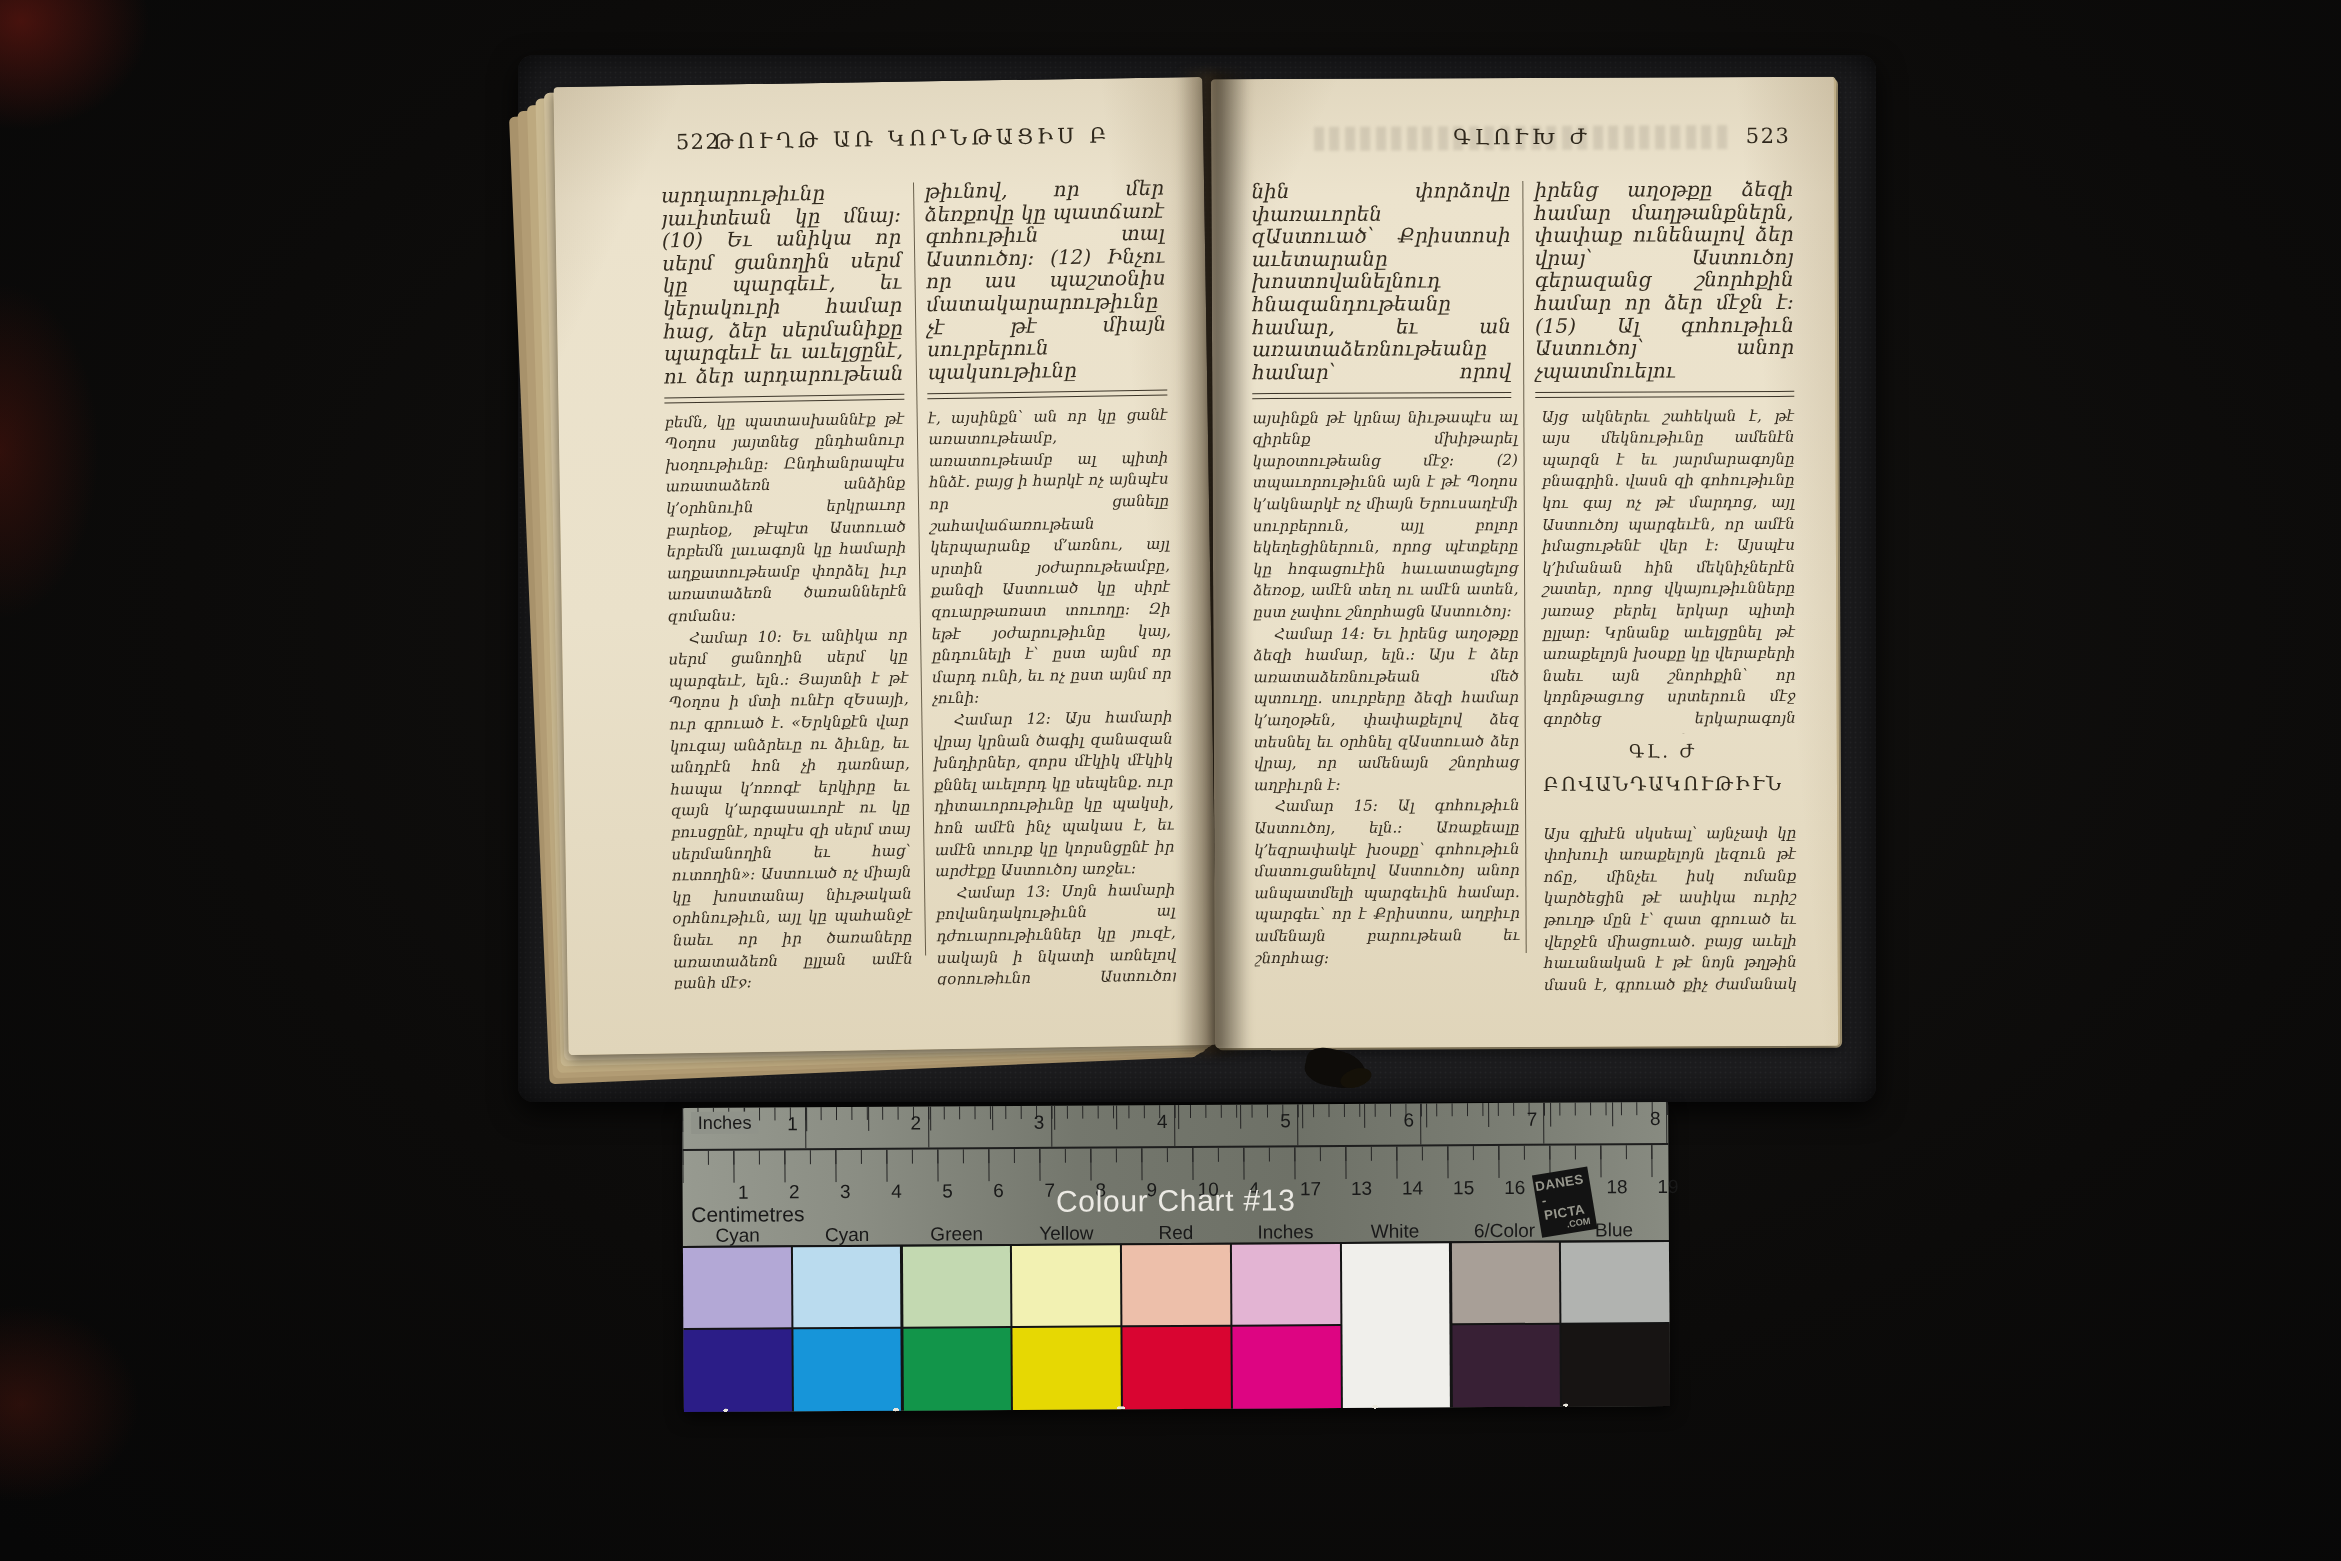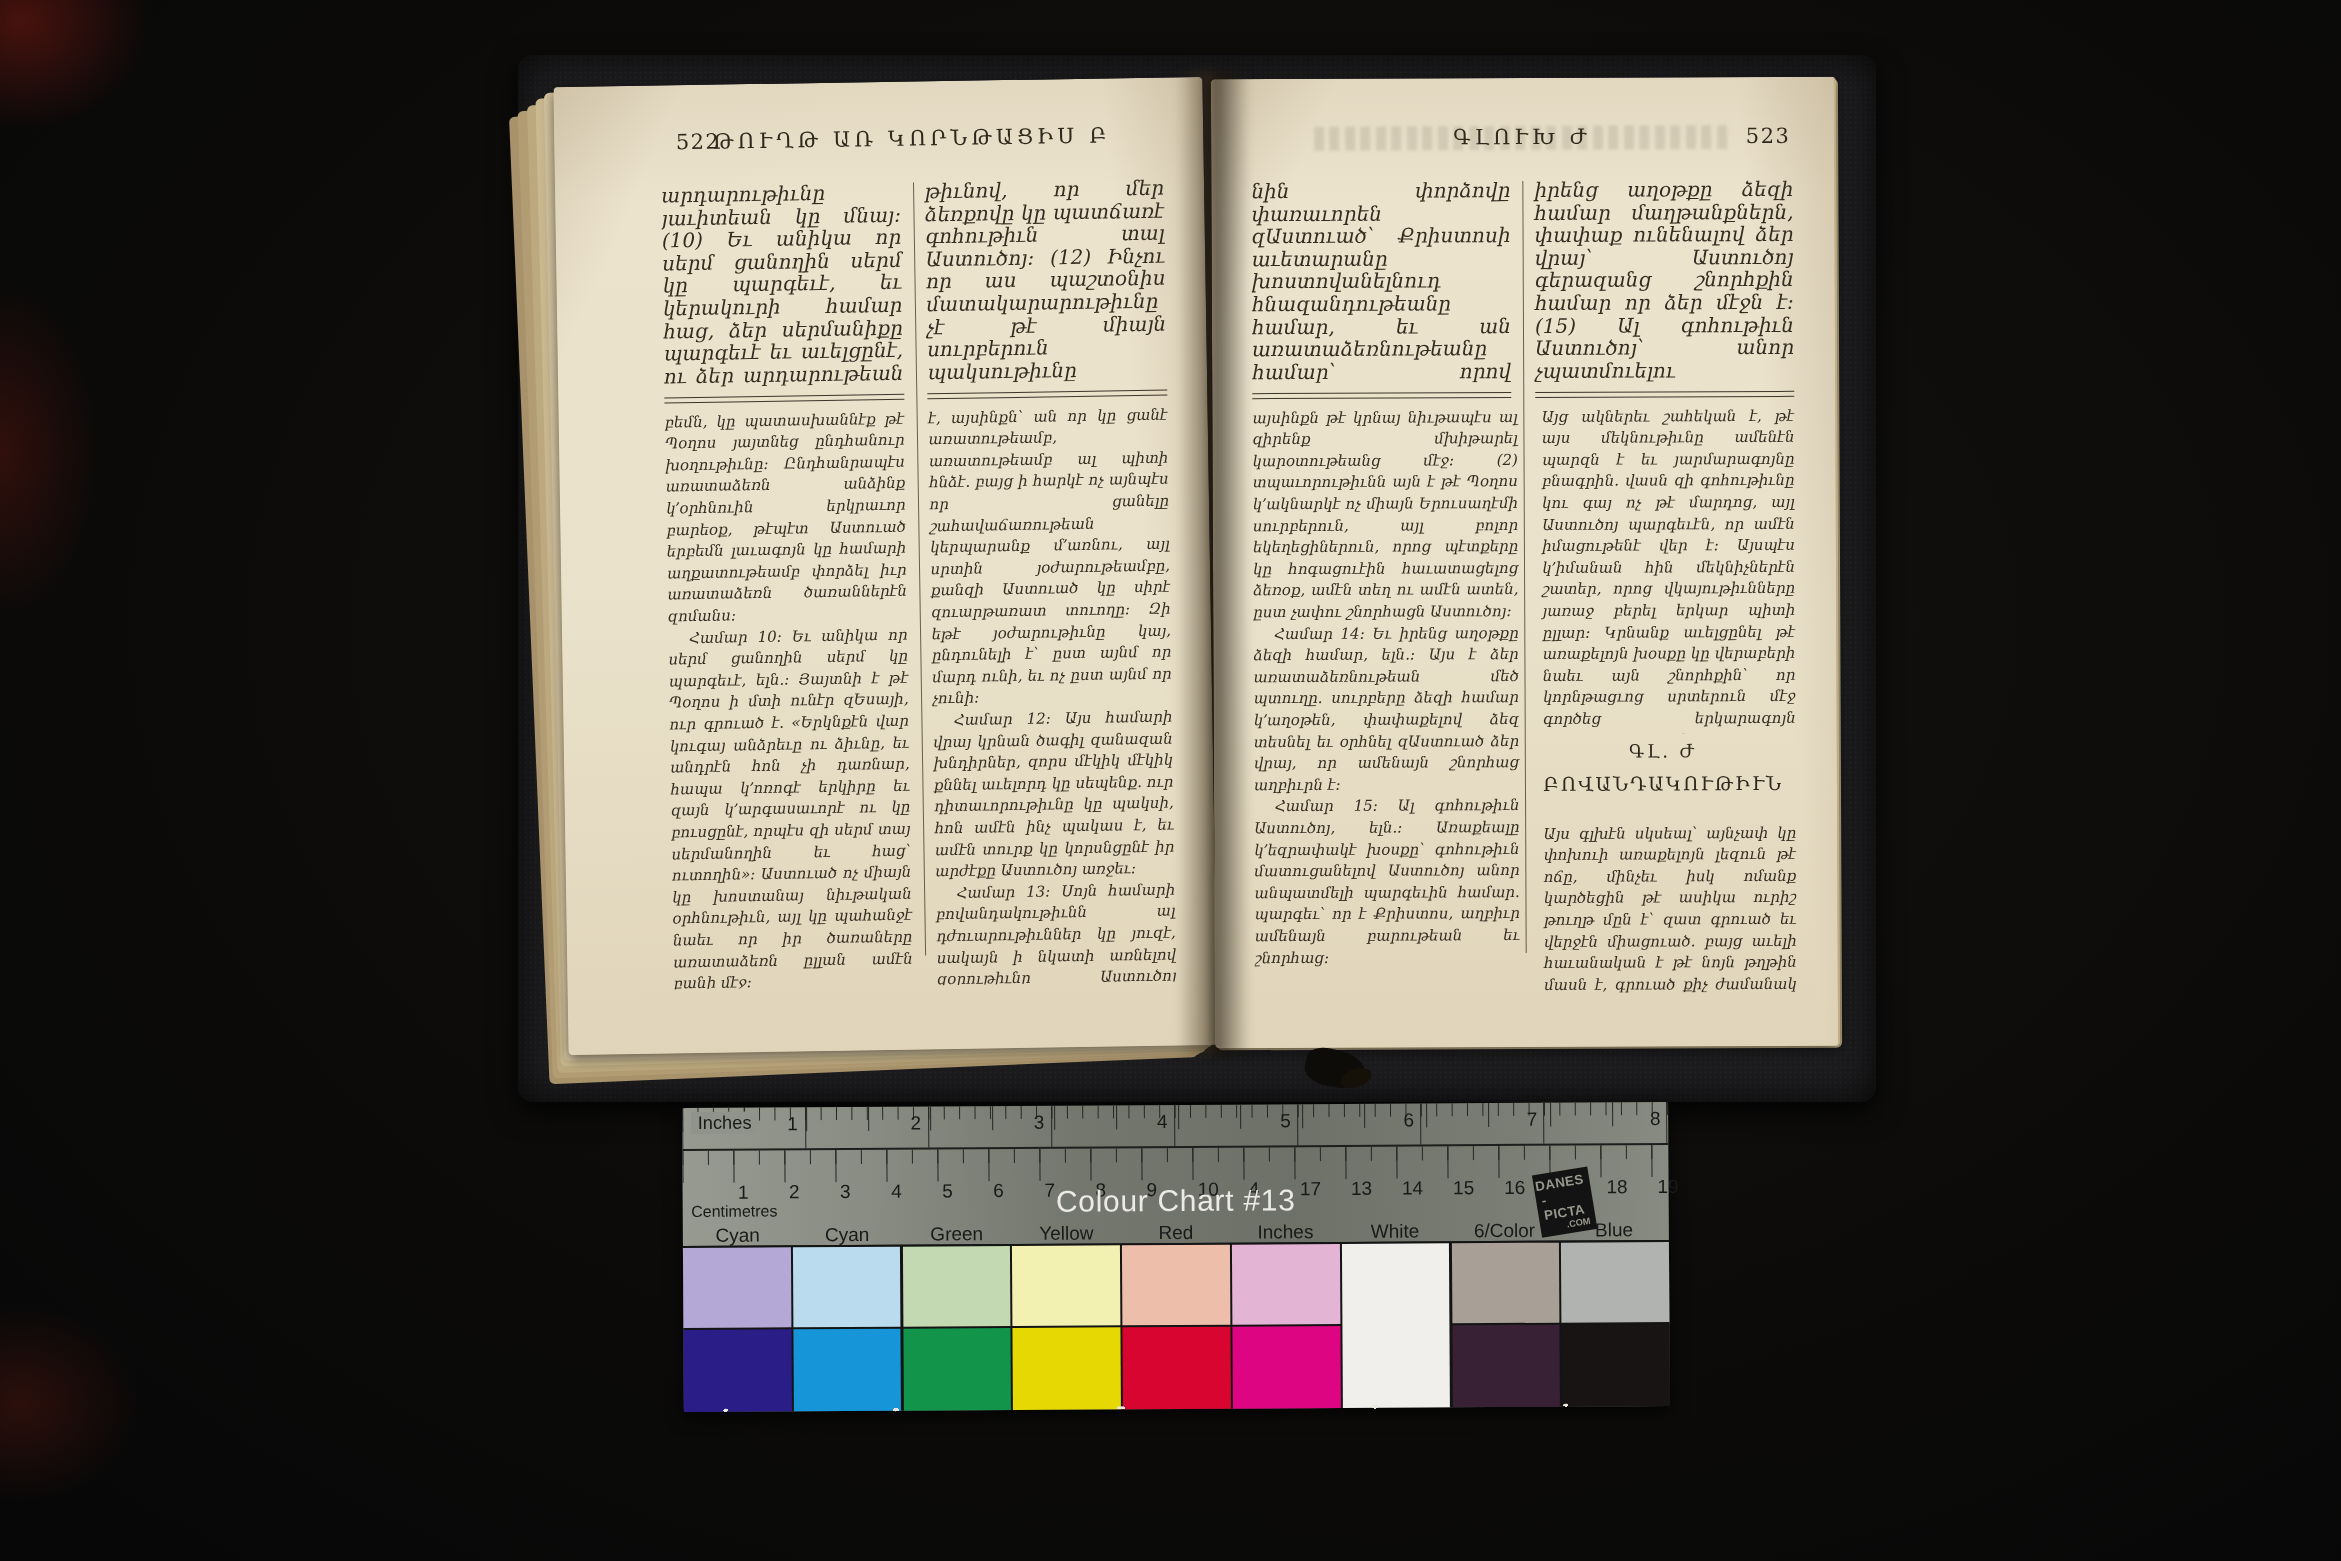--- a/index.html
+++ b/index.html
@@ -94,21 +94,21 @@
   .inches-label{position:absolute;left:8.5px;top:4.2px;font-size:18.3px;padding:0 7px;
          background:#90938a;}
   .inchnum{position:absolute;top:5.6px;font-size:19px;left:calc(var(--i)*12.5% - 18.3px);}
   .cmrow{position:relative;height:73px;
          background-image:
            linear-gradient(90deg,#232323 0 1.4px, transparent 1.4px),
            linear-gradient(90deg,#232323 0 1.4px, transparent 1.4px);
          background-size:51px 32px, 25.5px 14px;
          background-repeat:repeat-x;background-position:0 0;}
   .cmnum{position:absolute;top:31px;font-size:19px;left:calc(var(--i)*5.1813% + 4.2px);}
-  .cm-label{position:absolute;left:8.5px;top:52px;font-size:16px;}
+  .cm-label{position:absolute;left:8.5px;top:52px;font-size:21px;}
   .chart-title{position:absolute;left:0;right:0;top:79px;text-align:center;
          font-size:30px;color:#eceae4;letter-spacing:0.7px;}
   .labelrow{position:absolute;left:0;right:0;top:117px;height:22.6px;display:grid;
          grid-template-columns:repeat(9,1fr);font-size:19px;text-align:center;}
   .swatches{position:absolute;left:0;right:0;top:138px;bottom:0;display:grid;
          grid-template-columns:repeat(9,1fr);grid-template-rows:80px 1fr;gap:2.1px;
          background:#141414;border-top:2.1px solid #141414;}
   .sw{width:100%;height:100%;}
   .sw-merged{grid-row:1/3;}
   .logo{position:absolute;right:76px;top:68px;width:56px;height:63px;background:#131313;

